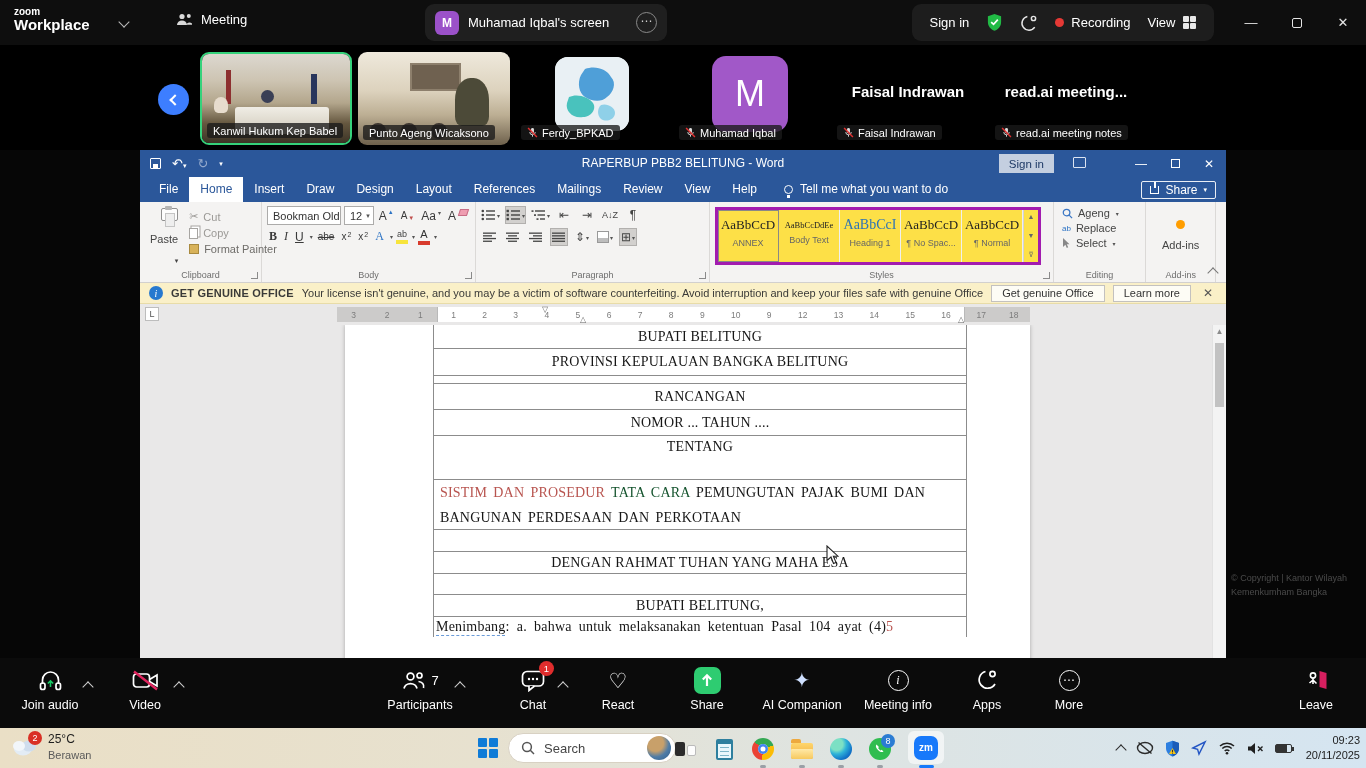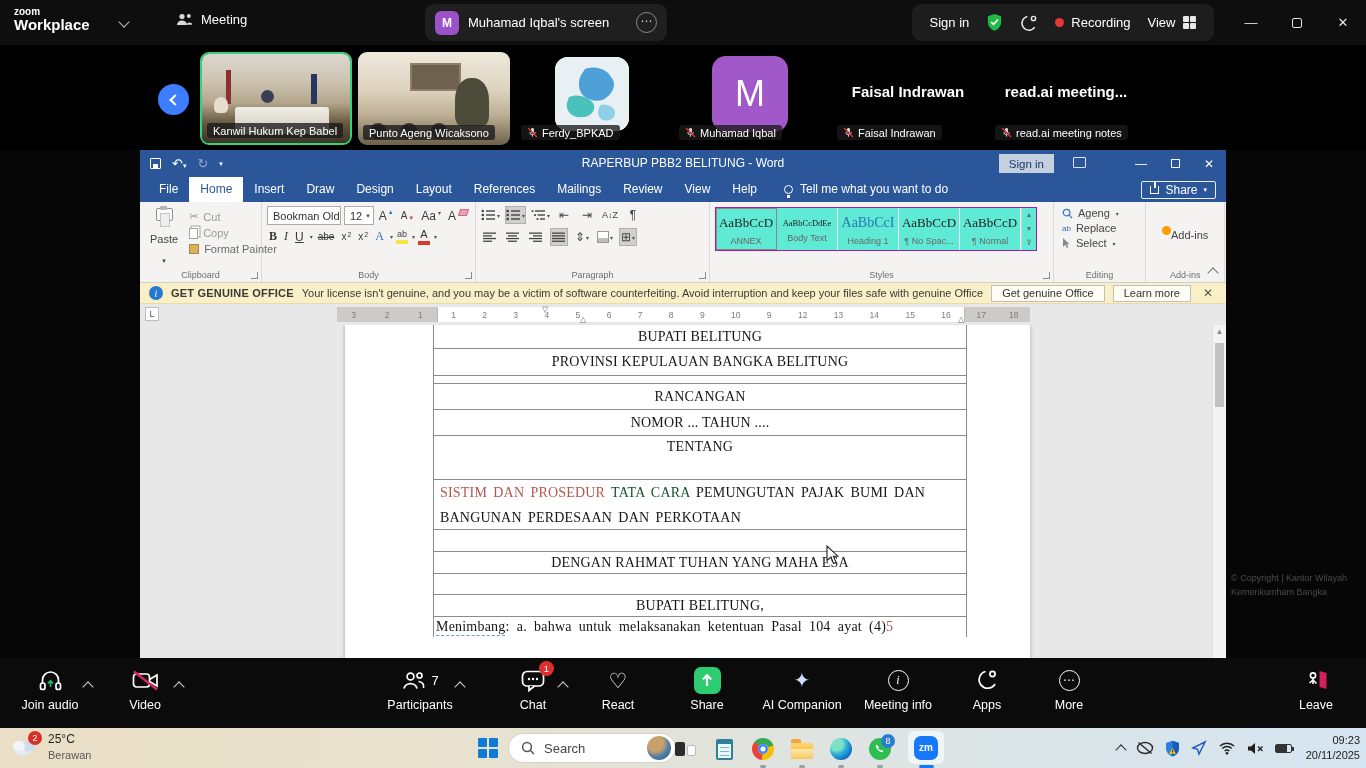--- a/index.html
+++ b/index.html
@@ -72,21 +72,21 @@
 .share-btn{position:absolute;right:10px;bottom:3px;border:1px solid rgba(255,255,255,.9);border-radius:2px;font-size:12px;padding:1px 8px;display:flex;gap:6px;align-items:center}
 .sharearrow{width:9px;height:8px;border:1.2px solid #fff;border-top:none;position:relative}
 .sharearrow:after{content:"";position:absolute;left:3px;top:-4px;width:1.5px;height:6px;background:#fff}
 
 
 .wribbon{height:81px;background:#f4f3f2;border-bottom:1px solid #d2d0ce;display:flex;position:relative}
 .rg{position:relative;border-right:1px solid #dbd9d7;padding:4px 5px 15px}
 .rg-label{position:absolute;left:0;right:0;bottom:2px;text-align:center;font-size:9px;color:#6e6e6e}
 .dlg{position:absolute;right:3px;bottom:3px;width:7px;height:7px;border-right:1.3px solid #8a8a8a;border-bottom:1.3px solid #8a8a8a}
 .g-clip{display:flex;gap:6px}
-.paste-col{display:flex;flex-direction:column;align-items:center;gap:12px;font-size:11px;color:#444;padding:2px 5px}
+.paste-col{display:flex;flex-direction:column;align-items:flex-end;gap:12px;font-size:11px;color:#444;padding:2px 5px}
 .clipic{width:17px;height:22px;border:1.5px solid #909090;border-radius:2px;background:#fdfdfd;position:relative}
 .clipic:before{content:"";position:absolute;left:3px;top:-3px;width:7px;height:4px;background:#b5b5b5;border-radius:1px}
 .clipic:after{content:"";position:absolute;left:3px;top:4px;width:8px;height:12px;background:#eee;border:1px solid #c4c4c4}
 .cc-col{display:flex;flex-direction:column;gap:4px;font-size:11px;color:#9b9996;padding-top:4px}
 .cc-row{display:flex;align-items:center;gap:5px;white-space:nowrap}
 .copyic{width:9px;height:11px;border:1.2px solid #a7a5a2;background:#fff;box-shadow:2px -2px 0 -0.5px #fff,2px -2px 0 0.5px #a7a5a2}
 .fpic{width:10px;height:10px;background:#d8b25a;border:1px solid #a98a3f}
 .fp-dark{color:#6e6c69}
 .g-font{width:214px;display:flex;flex-direction:column;gap:4px}
 .f-r1,.f-r2{display:flex;align-items:center;gap:3px}
@@ -100,31 +100,31 @@
 .serif{font-family:"Liberation Serif",serif}
 .dd6{font-size:6px;color:#555;margin-left:1px}
 .ulbar{display:inline-block;width:12px;height:3.5px;margin-top:1px}
 .hl-stack,.fc-stack{display:flex;flex-direction:column;align-items:center;line-height:1}
 .eraser{width:9px;height:7px;background:#ef9db1;border:1px solid #c76d86;transform:skewX(-18deg);margin-left:2px}
 .g-para{width:234px;display:flex;flex-direction:column;gap:4px}
 .p-r1,.p-r2{display:flex;align-items:center;gap:5px}
 .pic{display:flex;align-items:center;justify-content:center;min-width:18px;height:18px;color:#444;font-size:12px}
 .pic.sel{background:#d2d0ce;border:1px solid #b2b0ae}
 .g-styles{width:344px;display:flex}
-.stylebox{display:flex;border:1px solid #a21caf;background:#5eead4;height:44px;margin-top:1px}
+.stylebox{display:flex;border:3px solid #a21caf;background:#fde047;height:58px;margin-top:1px}
 .styleitem{width:61px;padding:7px 2px 2px;text-align:center;border-right:1px solid #efefef}
 .styleitem.sel{outline:1.5px solid #8a8886;outline-offset:-1.5px}
 .sp{font-family:"Liberation Serif",serif;font-size:13px;color:#222;white-space:nowrap;overflow:hidden}
 .sp.small{font-size:8.5px;padding-top:3px}
 .sp.h1{color:#2e74b5;font-size:14px}
 .sn{font-size:9px;color:#666;margin-top:5px;white-space:nowrap;overflow:hidden}
 .style-scroll{width:15px;border-left:1px solid #d5d3d1;display:flex;flex-direction:column;align-items:center;justify-content:space-between;padding:3px 0;color:#666;font-size:7px}
 .g-edit{display:flex;flex-direction:column;gap:3px;padding:5px 8px 15px;font-size:11px;color:#444}
 .ed-row{display:flex;align-items:center;gap:5px;white-space:nowrap}
-.g-add{display:flex;align-items:center;justify-content:center;padding:0 16px 14px;font-size:11px;color:#444}
+.g-add{display:flex;flex-direction:column;align-items:center;justify-content:center;padding:0 16px 14px;font-size:11px;color:#444}
 .orangedot{width:9px;height:9px;border-radius:50%;background:#ff9d00;margin-bottom:10px}
 .rib-collapse{position:absolute;right:9px;bottom:5px;width:8px;height:8px;border-left:1.5px solid #777;border-top:1.5px solid #777;transform:rotate(45deg)}
 
 
 .warn{height:21px;background:#faf0c8;border-bottom:1px solid #e8dca8;display:flex;align-items:center;gap:8px;padding:0 9px;font-size:11px;color:#3a3a38}
 .winfo{width:14px;height:14px;min-width:14px;border-radius:50%;background:#2779cf;color:#fff;font-size:10px;font-family:"Liberation Serif",serif;font-style:italic;display:flex;align-items:center;justify-content:center}
 .warn b{letter-spacing:.2px;white-space:nowrap}
 .warn .msg{white-space:nowrap;overflow:hidden;flex:1}
 .warn-btn{border:1px solid #c3c1bf;background:#fdfcf5;padding:0 10px;height:17px;display:flex;align-items:center;white-space:nowrap;font-size:11px;color:#333}
 .warn-x{color:#555;font-size:12px;padding:0 4px}

